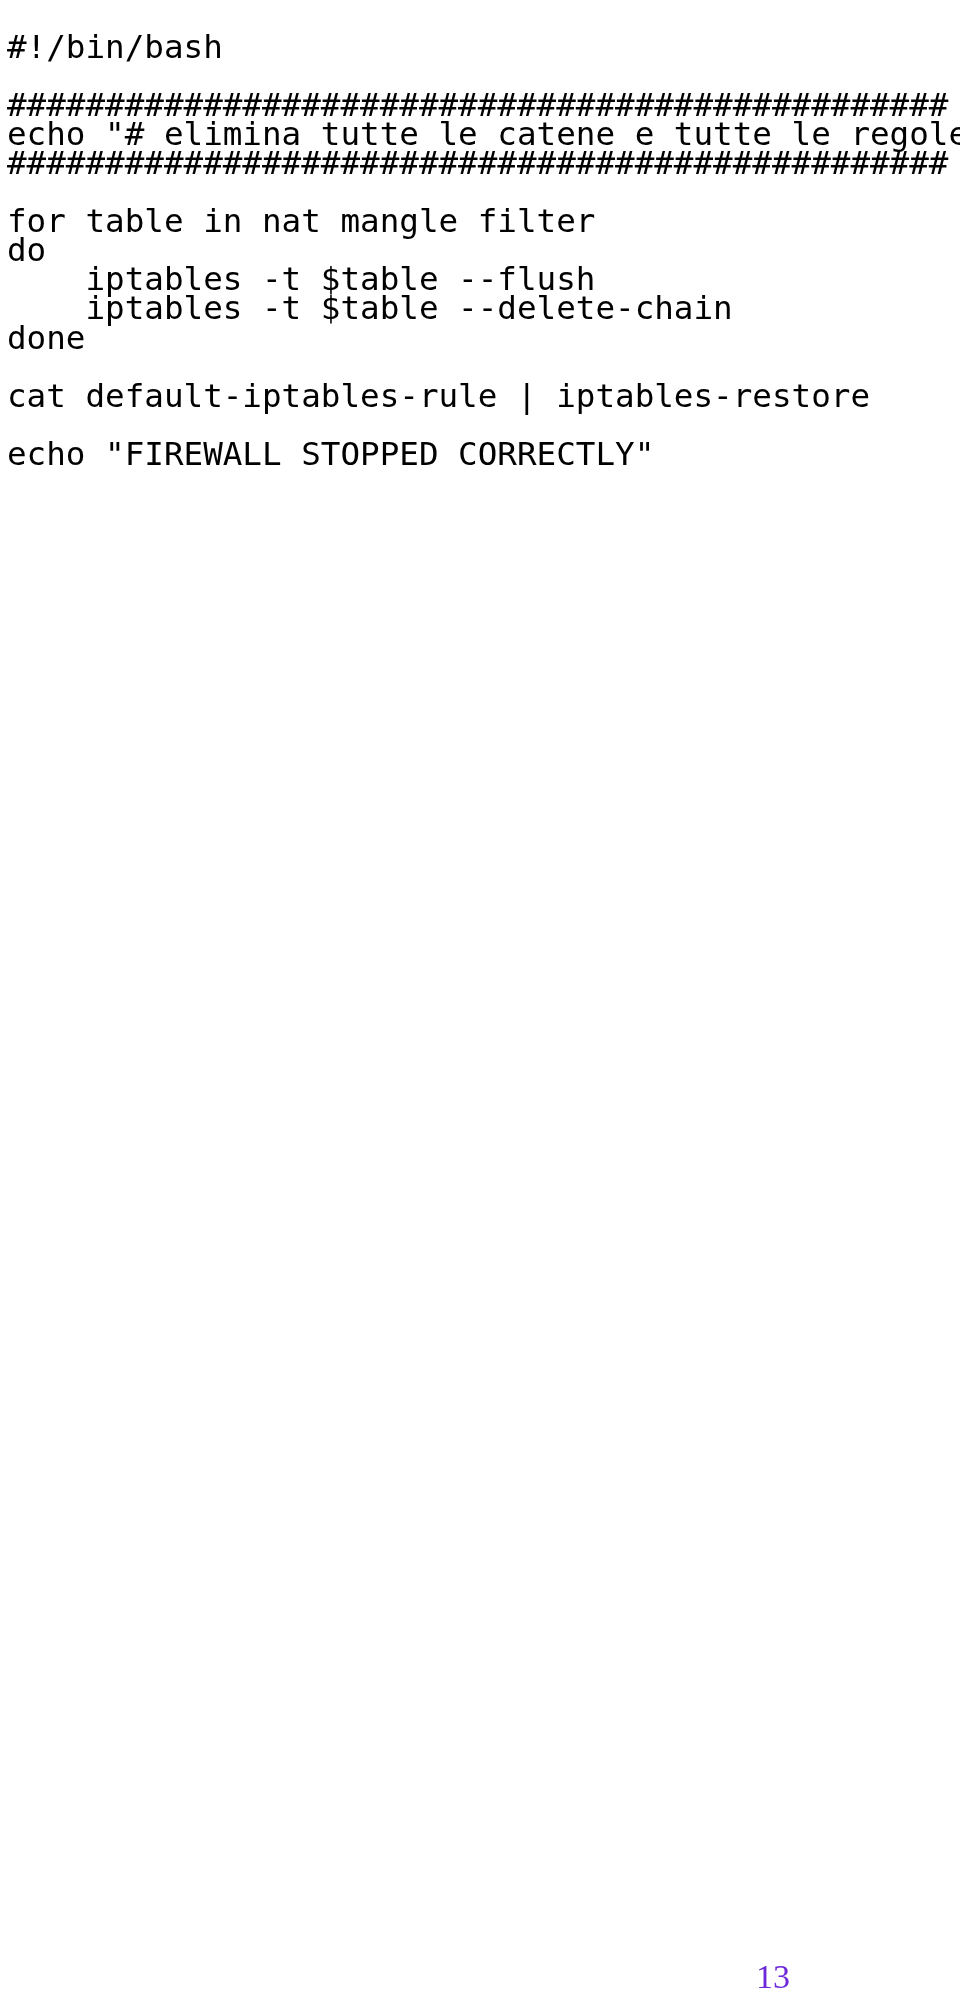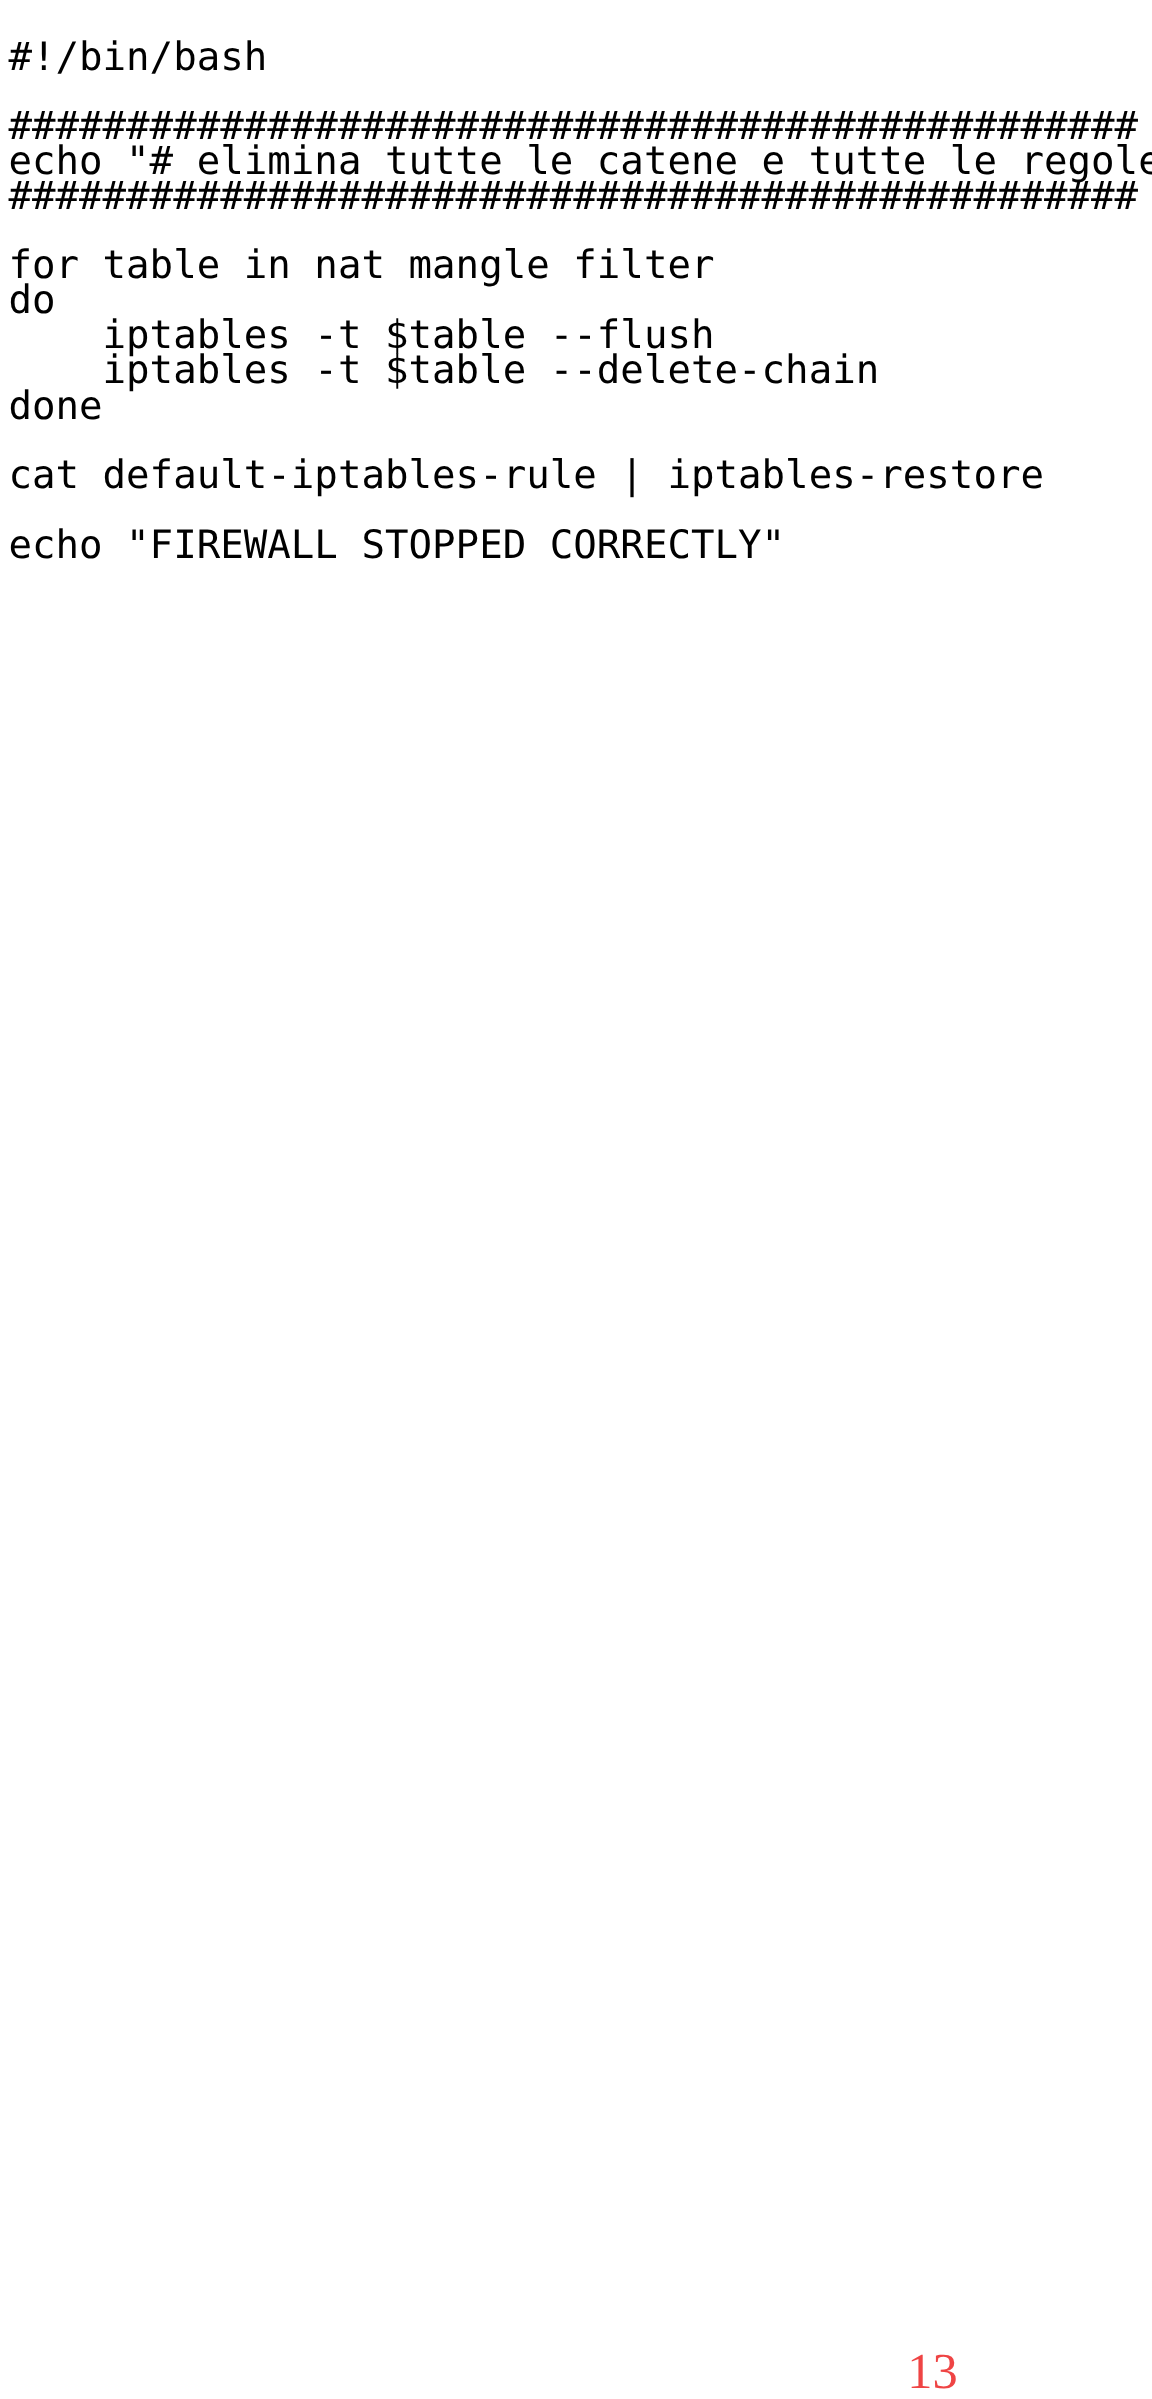--- a/index.html
+++ b/index.html
@@ -47,23 +47,23 @@
 
   .code-line.blank {
     color: transparent;
   }
 
   #page-number {
     position: absolute;
     left: 756px;
     top: 1958px;
     font-family: "Liberation Serif", "DejaVu Serif", serif;
-    font-size: 42px;
+    font-size: 34px;
     line-height: 38px;
-    color: #ef4444;
+    color: #6d28d9;
     text-align: right;
   }
 </style>
 </head>
 <body>
 
 <div id="page">
 
   <pre id="code-listing"><code class="code-line">#!/bin/bash</code><code class="code-line blank"> </code><code class="code-line">################################################</code><code class="code-line">echo "# elimina tutte le catene e tutte le regole #"</code><code class="code-line">################################################</code><code class="code-line blank"> </code><code class="code-line">for table in nat mangle filter</code><code class="code-line">do</code><code class="code-line">    iptables -t $table --flush</code><code class="code-line">    iptables -t $table --delete-chain</code><code class="code-line">done</code><code class="code-line blank"> </code><code class="code-line">cat default-iptables-rule | iptables-restore</code><code class="code-line blank"> </code><code class="code-line">echo "FIREWALL STOPPED CORRECTLY"</code></pre>
 

